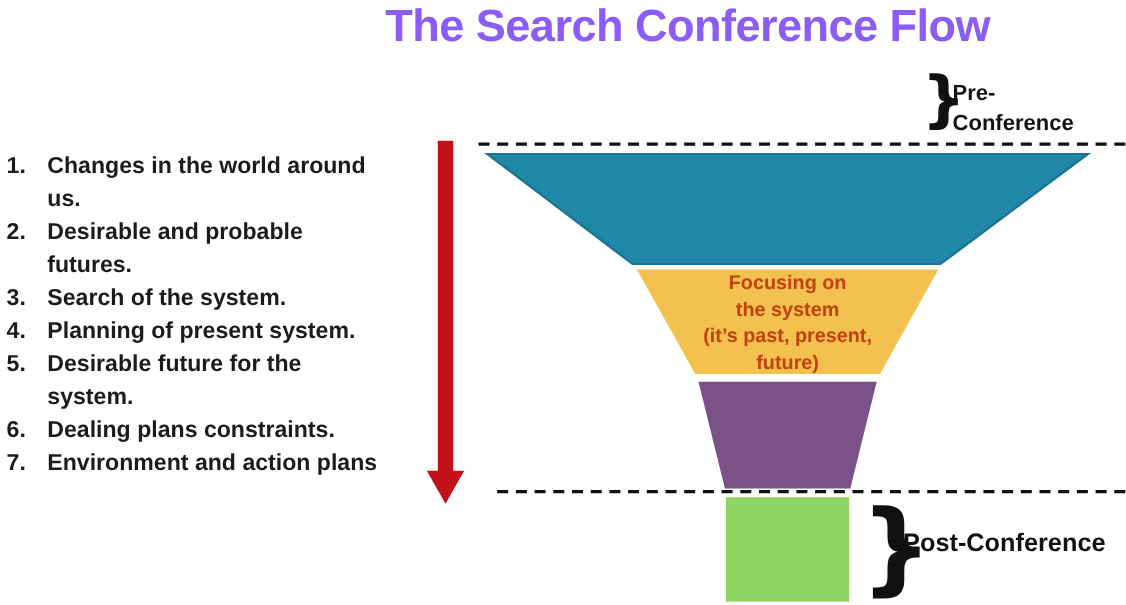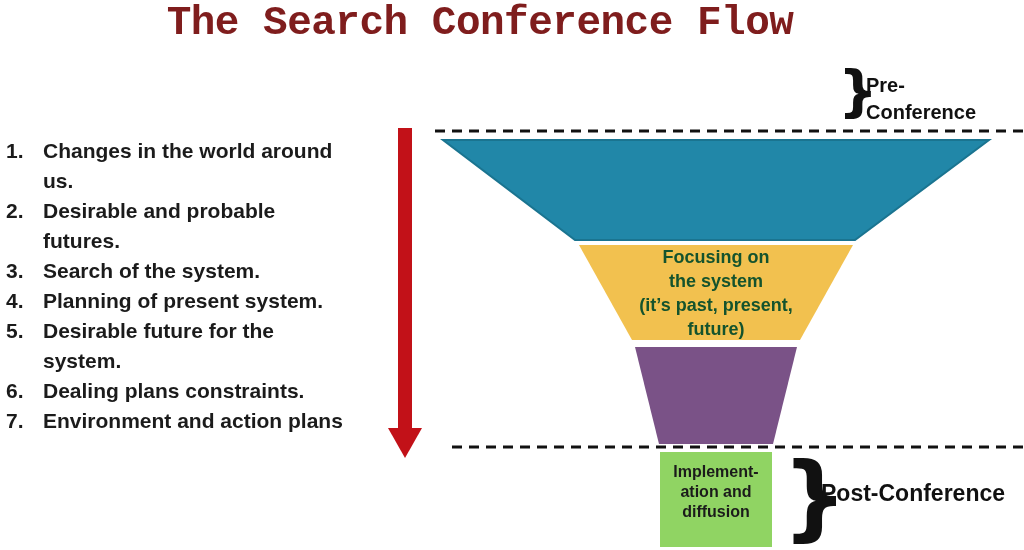--- a/index.html
+++ b/index.html
@@ -1,36 +1,36 @@
 <!DOCTYPE html>
 <html><head>
 <meta charset="utf-8">
 <style>
   html,body { margin:0; padding:0; background:#fff; }
   .stage {
     position:relative; width:1024px; height:550px; background:#ffffff;
     font-family:"Liberation Sans", sans-serif; overflow:hidden;
   }
   .title {
-    position:absolute; left:60px; top:0px; width:840px; text-align:center;
-    font-size:41px; font-weight:900; color:#7f1d1d; letter-spacing:-0.5px;font-family:Liberation Mono, monospace;
+    position:absolute; left:60px; top:0px; width:840px; text-align:right;
+    font-size:41px; font-weight:900; color:#8b5cf6; letter-spacing:-0.5px;
   }
   .list {
     position:absolute; left:6px; top:136px; width:384px;
     color:#1b1b1b; font-weight:bold; font-size:21px; line-height:30px;
   }
   .list-item { display:flex; }
   .list-num { width:37px; flex:0 0 37px; }
   .list-txt { white-space:pre-line; flex:1; }
 
   .diagram-svg { position:absolute; left:0; top:0; }
 
   .lbl { position:absolute; font-weight:bold; text-align:center; white-space:pre-line; }
   .lbl-scanning   { left:516px; top:165px; width:400px; font-size:26px; line-height:32px; color:#ffffff; }
-  .lbl-focusing   { left:566px; top:245px; width:300px; font-size:18px; line-height:24px; color:#14532d; }
+  .lbl-focusing   { left:566px; top:245px; width:300px; font-size:18px; line-height:24px; color:#c2410c; }
   .lbl-constraints{ left:616px; top:358px; width:200px; font-size:19px; line-height:24px; color:#ffffff; }
   .lbl-implement  { left:658px; top:462px; width:116px; font-size:16px; line-height:20px; color:#1b1b1b; }
   .lbl-preplan    { left:612px; top:76px;  width:200px; font-size:20px; line-height:26px; color:#111111; }
   .lbl-preside    { left:866px; top:72px;  width:170px; font-size:20px; line-height:27px; color:#111111; text-align:left; }
   .lbl-post       { left:821px; top:480px; width:210px; font-size:23px; color:#111111; text-align:left; }
 
   .brace { position:absolute; font-weight:bold; color:#111111; font-family:"DejaVu Sans", sans-serif; }
   .brace-pre  { left:838px; top:63px;  font-size:56px; line-height:56px; }
   .brace-post { left:782px; top:452px; font-size:92px; line-height:92px; }
 </style>
@@ -90,20 +90,17 @@
   </svg>
 
   <div class="brace brace-pre">}</div>
   <div class="lbl lbl-preside">Pre-
 Conference</div>
 
   <div class="lbl lbl-focusing">Focusing on
 the system
 (it’s past, present,
 future)</div>
-  <div class="lbl lbl-implement">Implement-
-ation and
-diffusion</div>
 
   <div class="brace brace-post">}</div>
   <div class="lbl lbl-post">Post-Conference</div>
 
 </div>
 
 </body></html>

